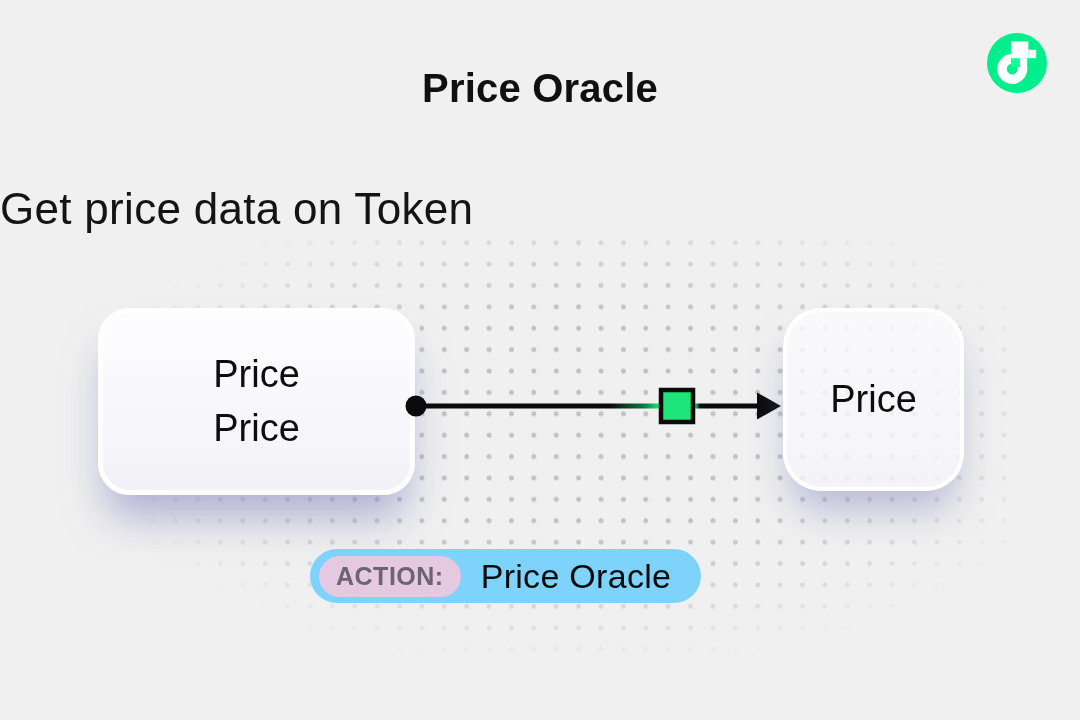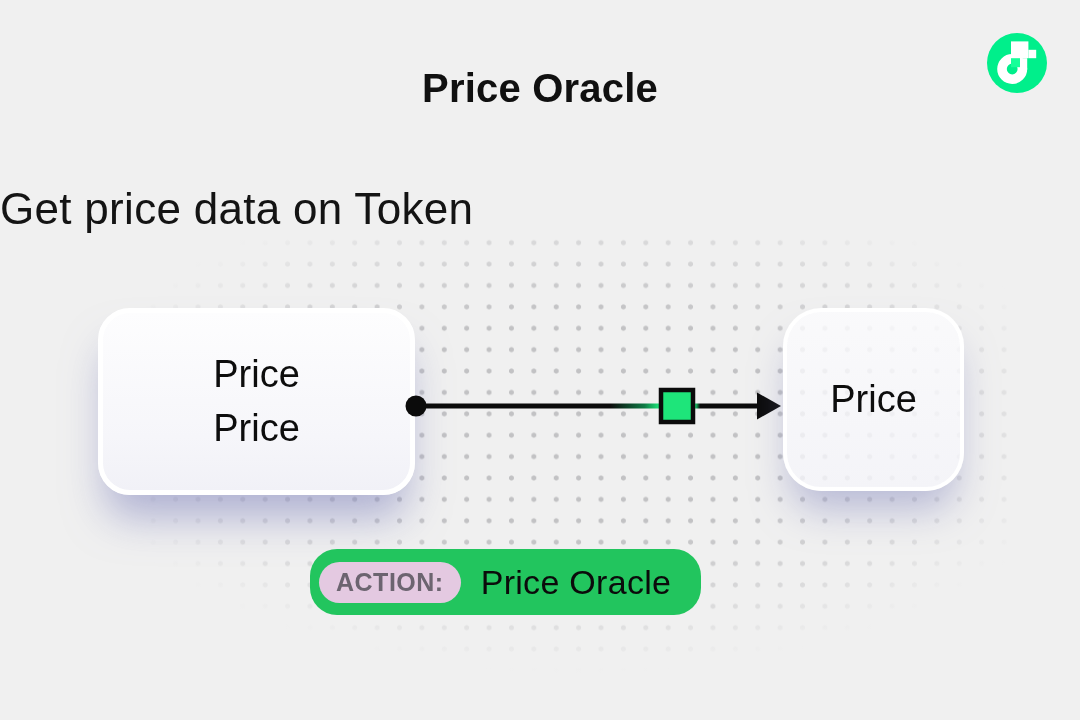--- a/index.html
+++ b/index.html
@@ -102,23 +102,23 @@
   
   .connector {
     position: absolute;
     left: 405px; top: 385px;
     z-index: 2;
   }
   
   .badge {
     position: absolute;
     left: 310px; top: 549px;
-    height: 66px;
+    height: 54px;
     border-radius: 27px;
-    background: #22c55e;
+    background: #7dd3fc;
     display: inline-flex;
     align-items: center;
     padding: 0 30px 0 9px;
     z-index: 2;
   }
   .badge-pill {
     height: 41px;
     border-radius: 21px;
     background: #e4c9e1;
     display: flex;

